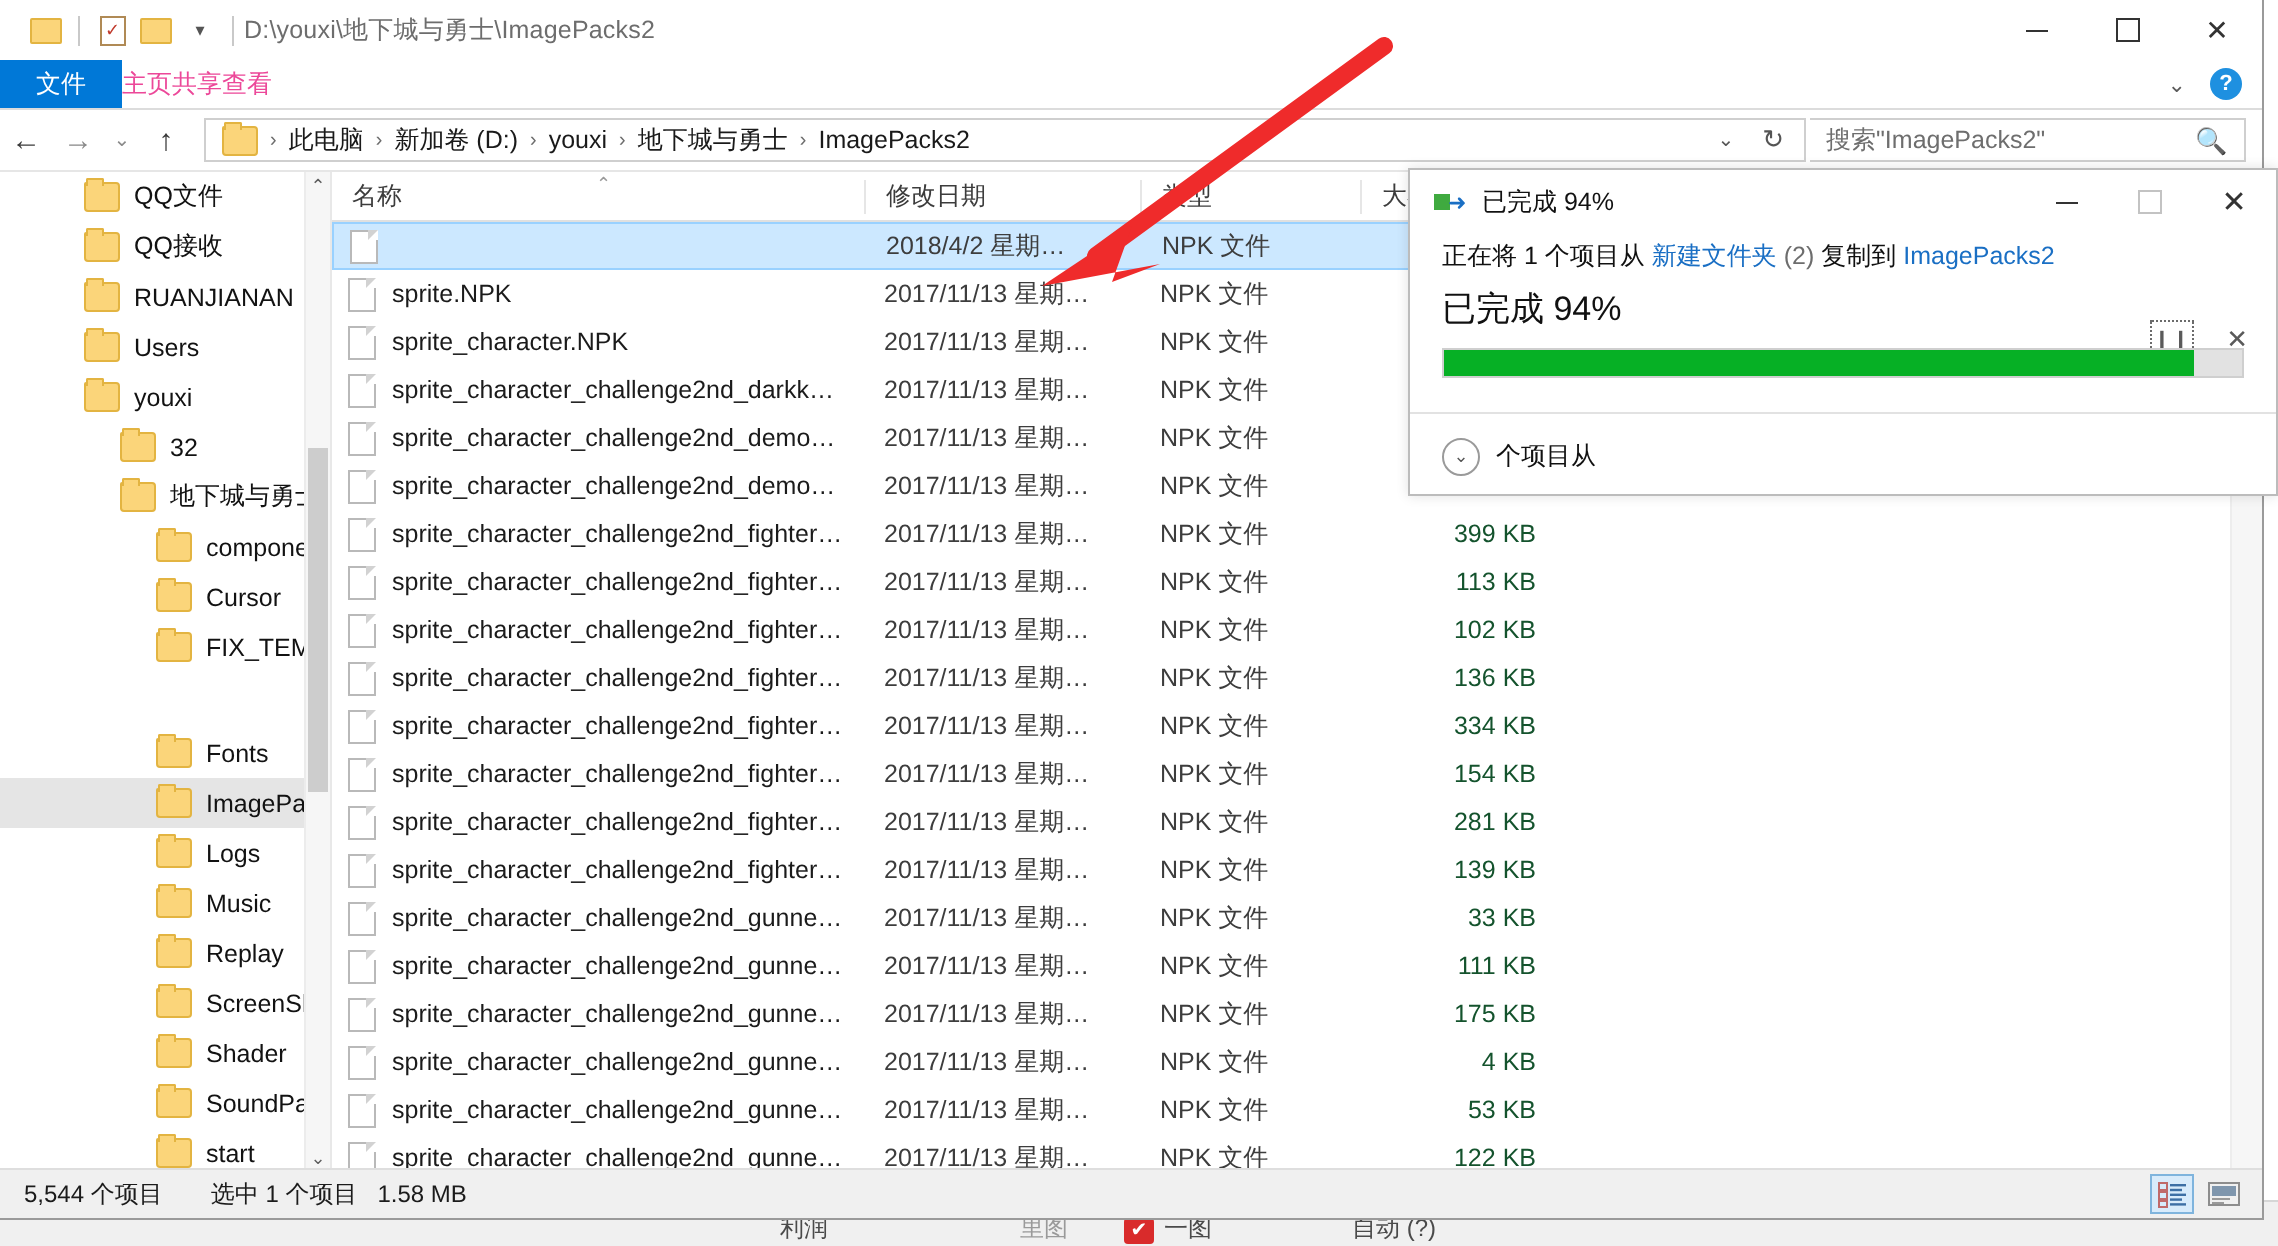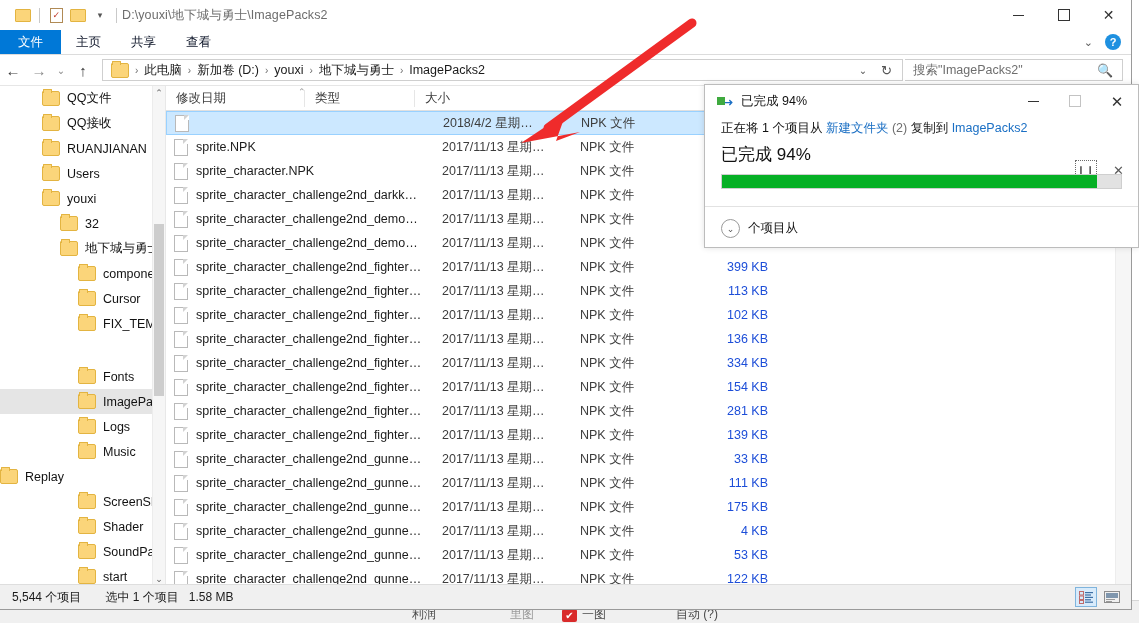--- a/index.html
+++ b/index.html
@@ -40,21 +40,21 @@
     margin-left:0;color:#6d6d6d;font-size:12.5px;letter-spacing:.1px;
   }
   .caption-btns{position:absolute;right:0;top:0;display:flex;height:30px;}
   .capbtn{width:45px;height:30px;display:flex;align-items:center;justify-content:center;}
   
   #ribbon{
     position:relative;height:24px;background:#ffffff;border-bottom:1px solid #dcdcdc;
     display:flex;align-items:stretch;
   }
   .rtab{
-    padding:0 15px;display:flex;align-items:center;font-size:12.5px;color:#0f172a;
+    padding:0 0;display:flex;align-items:center;font-size:12.5px;color:#ec4899;
     height:24px;box-sizing:border-box;
   }
   .rtab.file{background:#0078d7;color:#fff;padding:0 18px;}
   .ribbon-right{position:absolute;right:4px;top:0;height:24px;display:flex;align-items:center;gap:8px;}
   .chev{color:#5a5a5a;font-size:11px;padding:0 4px;}
   .helpbtn{
     width:16px;height:16px;border-radius:50%;background:#1e90e0;color:#fff;
     font-size:11px;font-weight:bold;display:flex;align-items:center;justify-content:center;
     margin-right:6px;
   }
@@ -118,21 +118,21 @@
   #sortmark{position:absolute;left:132px;top:1px;color:#9a9a9a;font-size:9px;}
   .row{
     height:24px;display:flex;align-items:center;font-size:12.5px;color:#1b1b1b;
     white-space:nowrap;
   }
   .row.selected{background:#cce8ff;border:1px solid #99d1ff;box-sizing:border-box;height:24px;}
   .cell{box-sizing:border-box;padding-left:10px;overflow:hidden;text-overflow:ellipsis;}
   .cell.name{width:266px;display:flex;align-items:center;padding-left:8px;}
   .cell.date{width:138px;color:#3d3d3d;}
   .cell.type{width:110px;color:#3d3d3d;}
-  .cell.size{width:100px;color:#1d4ed8;text-align:right;padding-right:12px;padding-left:0;}
+  .cell.size{width:100px;color:#14532d;text-align:right;padding-right:12px;padding-left:0;}
   .fileicon{
     width:12px;height:15px;flex:none;margin-right:8px;background:#fff;
     border:1px solid #b9b9b9;position:relative;
   }
   .fileicon:after{
     content:"";position:absolute;right:-1px;top:-1px;border-width:0 0 5px 5px;
     border-style:solid;border-color:transparent transparent #fff #d2d2d2;
   }
   .fname{overflow:hidden;text-overflow:ellipsis;white-space:nowrap;}
   #filescroll{
@@ -186,21 +186,21 @@
     display:flex;align-items:center;justify-content:center;color:#555;font-size:9px;margin-right:8px;
   }
   #det-label{font-size:12.5px;color:#111;}
   
   #annotation{position:absolute;left:0;top:0;width:1139px;height:623px;pointer-events:none;}
 </style>
 </head>
 <body>
 
 <div id="bg-window">
-  <div class="bg-strip" style="left:412px;">利润</div>
+  <div class="bg-strip" style="left:390px;">利润</div>
   <div class="bg-strip" style="left:510px;color:#9a9a9a;">里图</div>
   <div class="bgbadge bg-redbox" style="left:562px;top:8px;">✔</div>
   <div class="bg-strip" style="left:582px;">一图</div>
   <div class="bg-strip" style="left:676px;">自动 (?)</div>
 </div>
 
 <div id="explorer">
 
   <div id="titlebar">
     <div class="qat">
@@ -329,21 +329,21 @@
             <span>ImagePack</span>
           </div>
           <div class="tree-item" style="padding-left: 78px;">
             <span class="folder"></span>
             <span>Logs</span>
           </div>
           <div class="tree-item" style="padding-left: 78px; align-items: center;">
             <span class="folder"></span>
             <span>Music</span>
           </div>
-          <div class="tree-item" style=" align-items: center;">
+          <div class="tree-item" style="padding-left: 78px; align-items: center;">
             <span class="folder"></span>
             <span>Replay</span>
           </div>
           <div class="tree-item" style="padding-left: 78px;">
             <span class="folder"></span>
             <span>ScreenSho</span>
           </div>
           <div class="tree-item" style="padding-left: 78px;">
             <span class="folder"></span>
             <span>Shader</span>
@@ -363,20 +363,21 @@
         </div>
       <div id="navscroll">
         <div class="sb-arrow">⌃</div>
         <div id="navthumb"></div>
         <div class="sb-arrow" style="position:absolute;bottom:0;width:12px;">⌄</div>
       </div>
     </div>
 
     <div id="filepane">
       <div id="colhead">
+        <div class="col name">名称</div>
         <div class="col date">修改日期</div>
         <div class="col type">类型</div>
         <div class="col size">大小</div>
         <div id="sortmark">⌃</div>
       </div>
       <div id="rows-container">
           <div class="row selected">
             <div class="cell name">
               <span class="fileicon"></span>
             </div>

